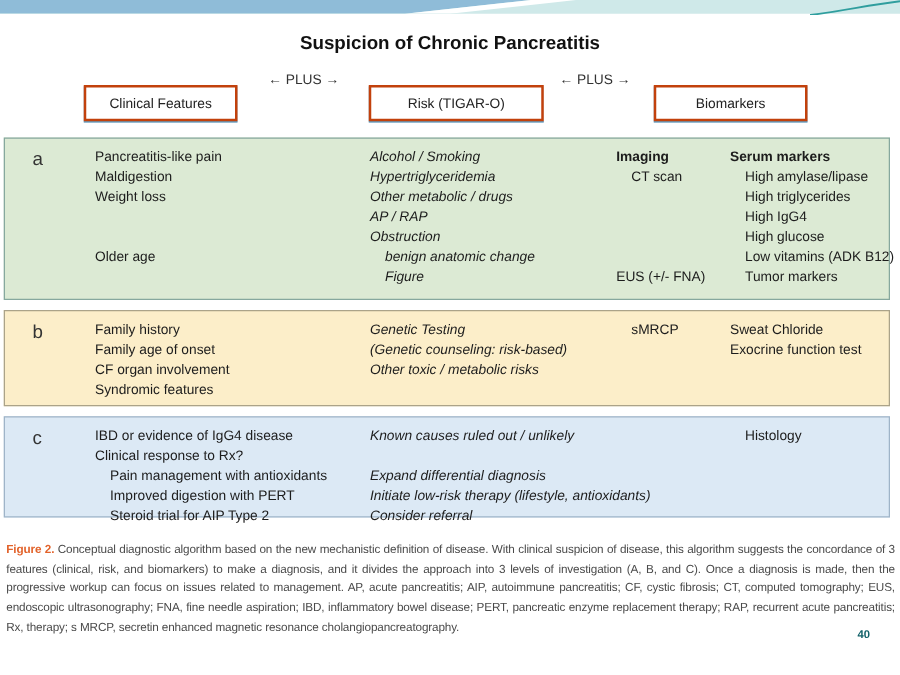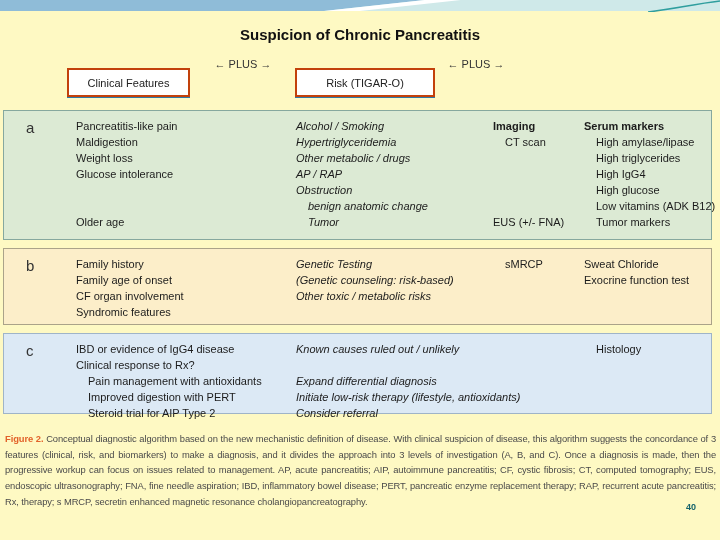--- a/index.html
+++ b/index.html
@@ -1,17 +1,17 @@
 <!DOCTYPE html>
 <html><head>
 <meta charset="utf-8">
 <style>
   html,body{margin:0;padding:0;background:#e8e8e8;}
   #slide{
-    position:relative;width:720px;height:540px;background:#fef9c3;
+    position:relative;width:720px;height:540px;background:#ffffff;
     font-family:"Liberation Sans",sans-serif;overflow:hidden;
   }
   
   .band{position:absolute;top:0;left:0;width:720px;height:11px;background:#cfe9e9;}
   .band-blue{position:absolute;top:0;left:0;width:720px;height:11px;background:#8fbcd8;
     clip-path:polygon(0 0,59% 0,45% 100%,0 100%);}
   .band-white{position:absolute;top:0;left:0;width:720px;height:11px;background:#ffffff;
     clip-path:polygon(59% 0,64% 0,50% 100%,45% 100%);}
   .band-curve{position:absolute;top:0;right:0;}
   
@@ -52,41 +52,41 @@
       <path d="M0,12 C26,9 46,4 72,1" stroke="#2f9e9e" stroke-width="1.5" fill="none"></path>
     </svg>
   </div>
 
   <div class="title">Suspicion of Chronic Pancreatitis</div>
 
   <div class="hbox" style="left:67px;width:123px;">Clinical Features</div>
   <div class="plus" style="left:203px;">← PLUS →</div>
   <div class="hbox" style="left:295px;width:140px;">Risk (TIGAR-O)</div>
   <div class="plus" style="left:436px;">← PLUS →</div>
+  <div class="hbox" style="left:523px;width:123px;">Biomarkers</div>
 
   <div>
       <div class="row-box" style="top: 110px; height: 130px; background: rgb(220, 234, 212); border-color: rgb(134, 168, 158);">
         <div class="row-label">a</div>
         <div class="col col1">
           <div class="line">Pancreatitis-like pain</div>
           <div class="line">Maldigestion</div>
           <div class="line">Weight loss</div>
-          <div class="line">Glucose intolerance</div>
           <div class="line">&nbsp;</div>
           <div class="line">&nbsp;</div>
           <div class="line">Older age</div>
         </div>
         <div class="col col2">
           <div class="line">Alcohol / Smoking</div>
           <div class="line">Hypertriglyceridemia</div>
           <div class="line">Other metabolic / drugs</div>
           <div class="line">AP / RAP</div>
           <div class="line">Obstruction</div>
           <div class="line ind">benign anatomic change</div>
-          <div class="line ind">Tumor</div>
+          <div class="line ind">Figure</div>
         </div>
         <div class="col col3">
           <div class="line b">Imaging</div>
           <div class="line ind">CT scan</div>
           <div class="line">&nbsp;</div>
           <div class="line">&nbsp;</div>
           <div class="line">&nbsp;</div>
           <div class="line">&nbsp;</div>
           <div class="line">EUS (+/- FNA)</div>
         </div>

